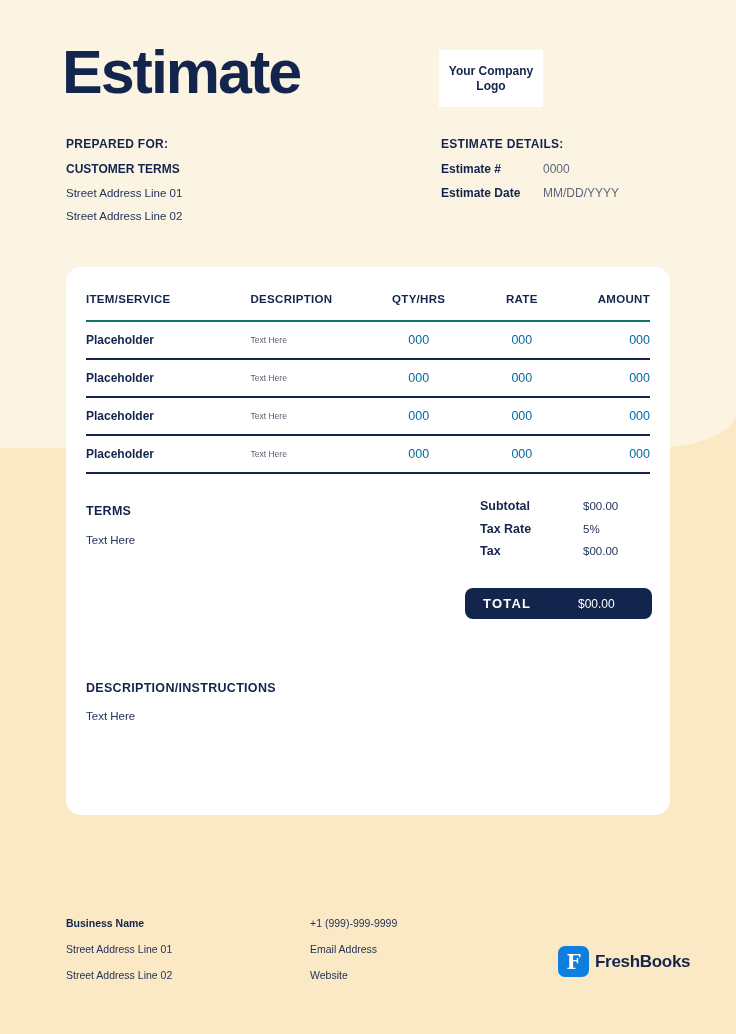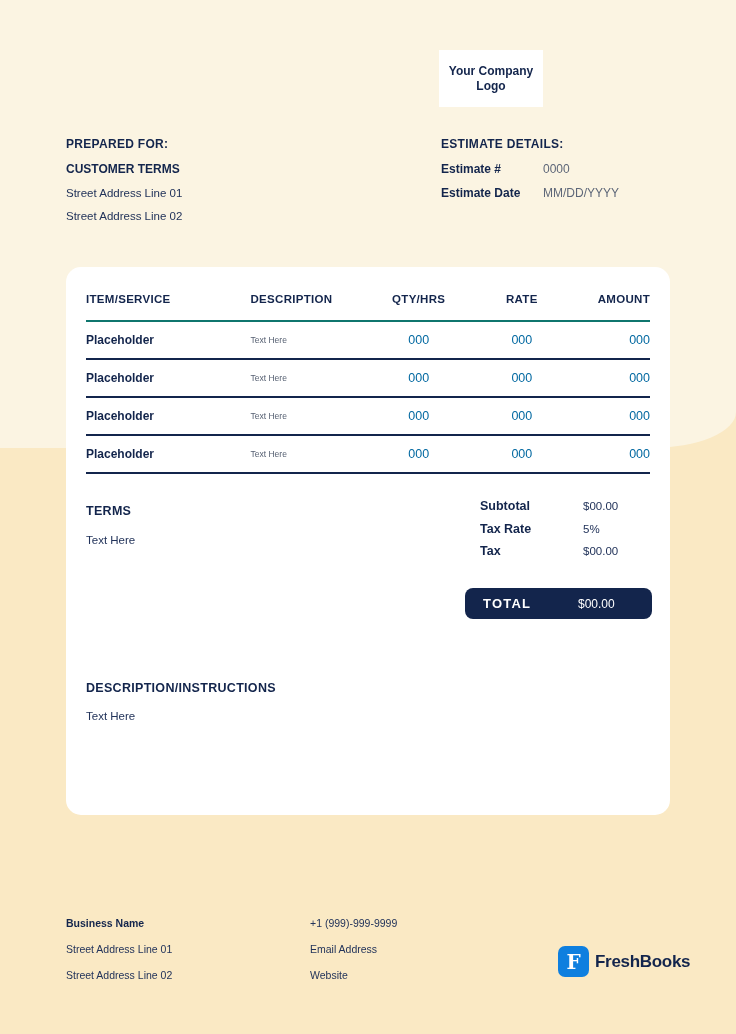--- a/index.html
+++ b/index.html
@@ -124,20 +124,21 @@
     font-family: "DejaVu Serif", serif;
   }
   .brand-name { margin-left: 6px; font-size: 17px; font-weight: bold; color: #13254C; letter-spacing: -0.3px; }
 </style>
 </head>
 <body>
 
 <div class="page">
   <div class="bg-top"></div>
 
+  <h1 class="page-title">Estimate</h1>
 
   <div class="logo-box">
     <span>Your Company Logo</span>
   </div>
 
   <div class="prepared">
     <div class="sec-heading">PREPARED FOR:</div>
     <div class="cust-name">CUSTOMER TERMS</div>
     <div class="addr">Street Address Line 01</div>
     <div class="addr">Street Address Line 02</div>

